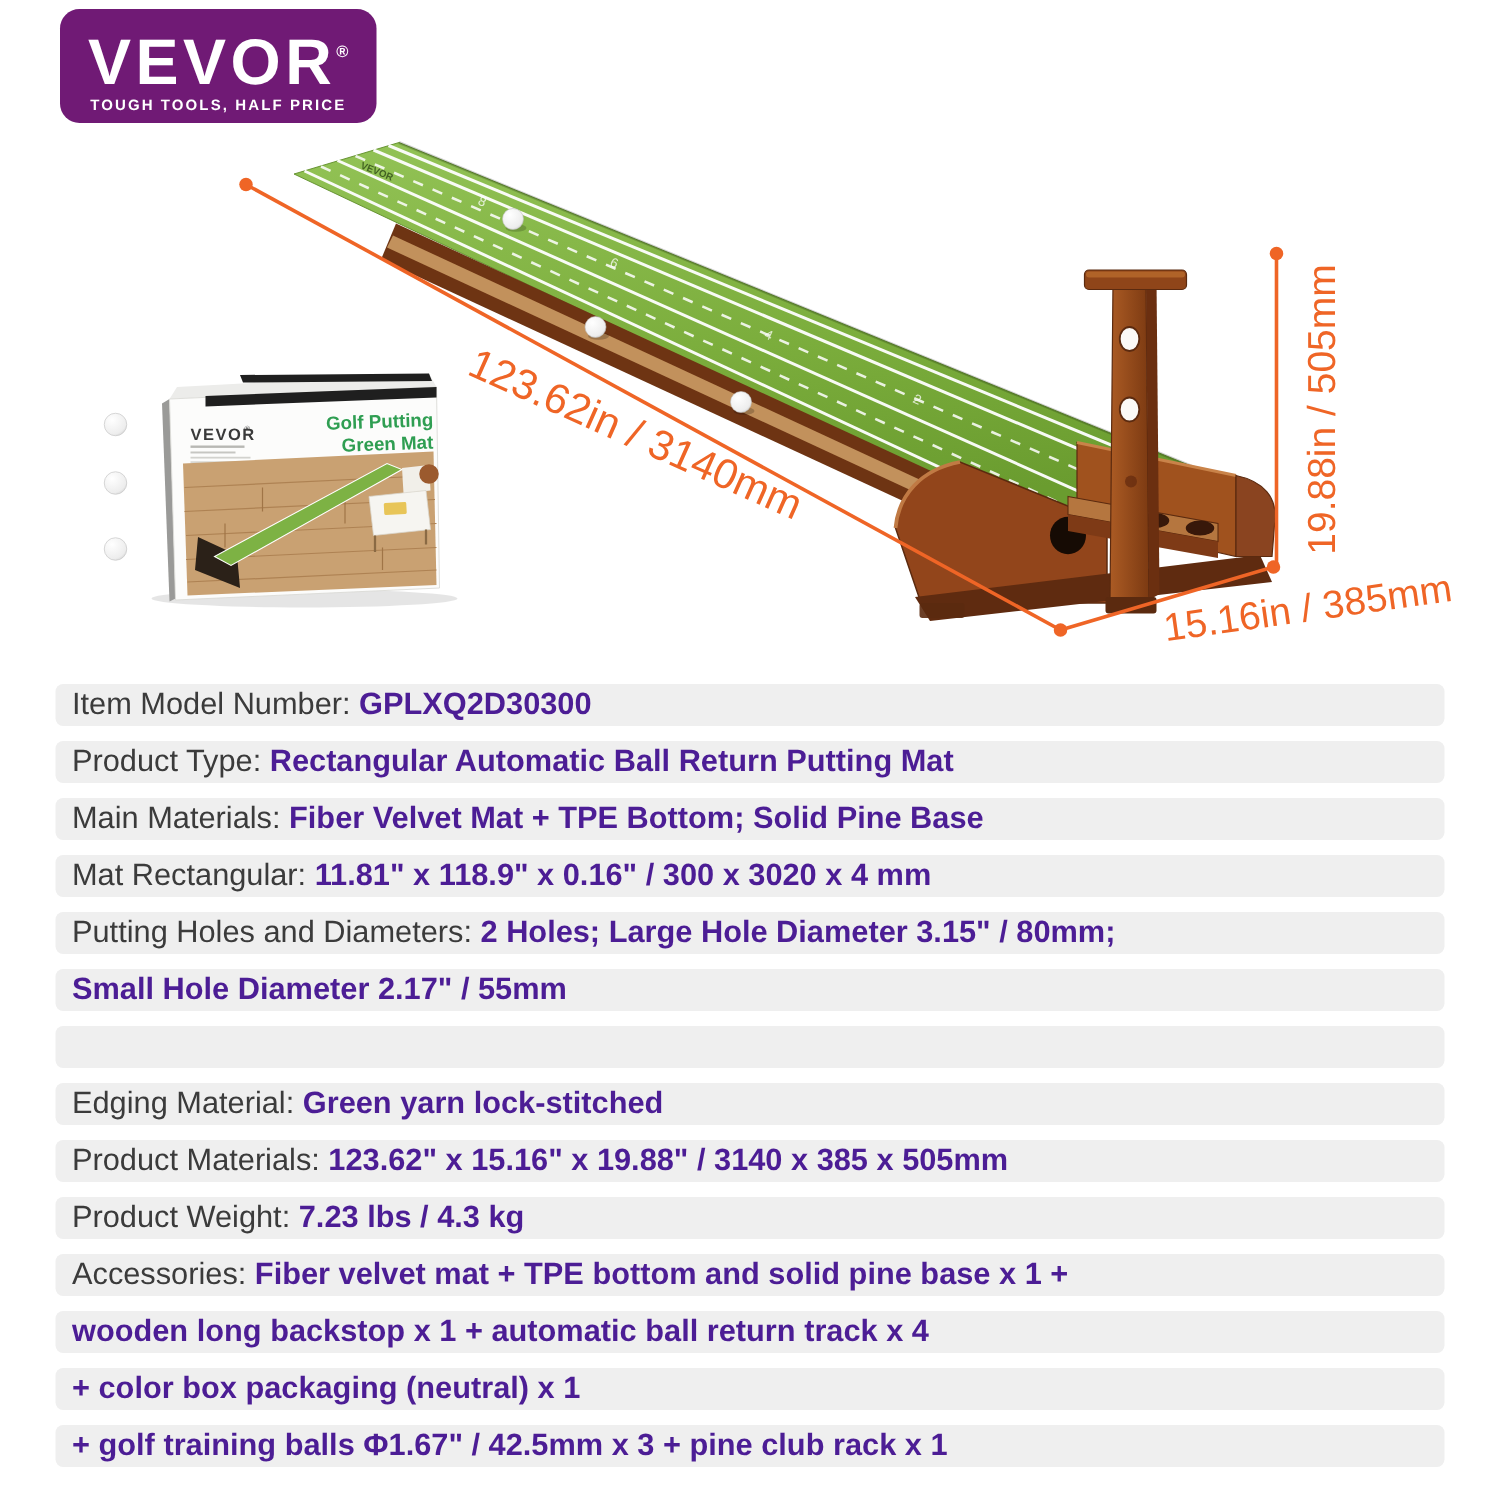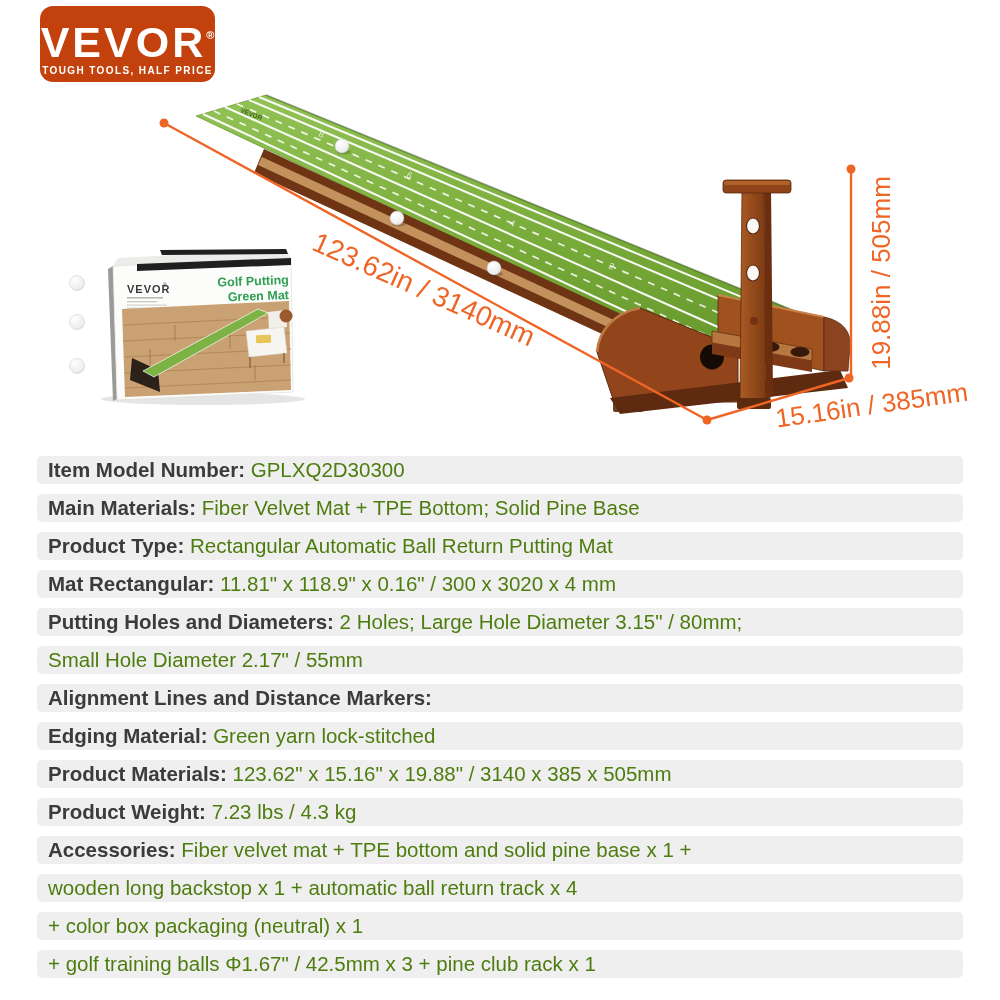--- a/index.html
+++ b/index.html
@@ -1,34 +1,34 @@
 <!DOCTYPE html>
 <html><head>
 <meta charset="utf-8">
 <style>
   html,body{margin:0;padding:0;background:#fff;}
   .canvas{position:relative;width:1000px;height:1000px;background:#ffffff;overflow:hidden;
           font-family:"Liberation Sans",sans-serif;}
   
-  .logo{position:absolute;left:40px;top:6px;width:175px;height:76px;background:#c2410c;
+  .logo{position:absolute;left:40px;top:6px;width:211px;height:76px;background:#701a75;
         border-radius:13px;color:#fff;text-align:center;}
   .logo-name{font-size:43px;font-weight:bold;letter-spacing:3px;line-height:44px;margin-top:7px;}
   .logo-reg{font-size:11px;vertical-align:18px;letter-spacing:0;}
   .logo-tagline{font-size:10px;font-weight:bold;letter-spacing:1.4px;margin-top:1px;}
   
   .hero{position:absolute;left:0;top:0;width:1000px;height:445px;}
   .hero text{font-family:"Liberation Sans",sans-serif;}
   .dim-text{fill:#EF6526;}
   
   .spec-list{position:absolute;left:37px;top:456px;width:926px;}
   .spec-row{height:28px;margin-bottom:10px;border-radius:5px;background:#EFEFEF;
             display:flex;align-items:center;padding-left:11px;box-sizing:border-box;
             font-size:20.5px;white-space:pre;}
-  .spec-label{color:#3B3B3B;font-weight:700;}
-  .spec-value{color:#4d7c0f;font-weight:400;}
+  .spec-label{color:#3B3B3B;font-weight:400;}
+  .spec-value{color:#4c1d95;font-weight:700;}
 </style>
 </head>
 <body>
 
 <div class="canvas">
 
   <div class="logo">
     <div class="logo-name"><span>VEVOR</span><span class="logo-reg">®</span></div>
     <div class="logo-tagline">TOUGH TOOLS, HALF PRICE</div>
   </div>
@@ -159,26 +159,26 @@
       <line x1="851" y1="378" x2="851" y2="169" stroke-width="2.4"></line>
       <circle cx="851" cy="169" r="4.5" stroke="none"></circle>
     </g>
     <text class="dim-text" transform="translate(420,298) rotate(24)" text-anchor="middle" font-size="28">123.62in / 3140mm</text>
     <text class="dim-text" transform="translate(890,273) rotate(-90)" text-anchor="middle" font-size="26">19.88in / 505mm</text>
     <text class="dim-text" transform="translate(873,414) rotate(-8)" text-anchor="middle" font-size="26">15.16in / 385mm</text>
   </svg>
 
   <div class="spec-list">
     <div class="spec-row"><span class="spec-label">Item Model Number: </span><span class="spec-value">GPLXQ2D30300</span></div>
+    <div class="spec-row"><span class="spec-label">Product Type: </span><span class="spec-value">Rectangular Automatic Ball Return Putting Mat</span></div>
     <div class="spec-row"><span class="spec-label">Main Materials: </span><span class="spec-value">Fiber Velvet Mat + TPE Bottom; Solid Pine Base</span></div>
-    <div class="spec-row"><span class="spec-label">Product Type: </span><span class="spec-value">Rectangular Automatic Ball Return Putting Mat</span></div>
     <div class="spec-row"><span class="spec-label">Mat Rectangular: </span><span class="spec-value">11.81" x 118.9" x 0.16" / 300 x 3020 x 4 mm</span></div>
     <div class="spec-row"><span class="spec-label">Putting Holes and Diameters: </span><span class="spec-value">2 Holes; Large Hole Diameter 3.15" / 80mm;</span></div>
     <div class="spec-row"><span class="spec-label"></span><span class="spec-value">Small Hole Diameter 2.17" / 55mm</span></div>
-    <div class="spec-row"><span class="spec-label">Alignment Lines and Distance Markers: </span></div>
+    <div class="spec-row"></div>
     <div class="spec-row"><span class="spec-label">Edging Material: </span><span class="spec-value">Green yarn lock-stitched</span></div>
     <div class="spec-row"><span class="spec-label">Product Materials: </span><span class="spec-value">123.62" x 15.16" x 19.88" / 3140 x 385 x 505mm</span></div>
     <div class="spec-row"><span class="spec-label">Product Weight: </span><span class="spec-value">7.23 lbs / 4.3 kg</span></div>
     <div class="spec-row"><span class="spec-label">Accessories: </span><span class="spec-value">Fiber velvet mat + TPE bottom and solid pine base x 1 +</span></div>
     <div class="spec-row"><span class="spec-label"></span><span class="spec-value">wooden long backstop x 1 + automatic ball return track x 4</span></div>
     <div class="spec-row"><span class="spec-label"></span><span class="spec-value">+ color box packaging (neutral) x 1</span></div>
     <div class="spec-row"><span class="spec-label"></span><span class="spec-value">+ golf training balls Φ1.67" / 42.5mm x 3 + pine club rack x 1</span></div>
   </div>
 
 </div>

